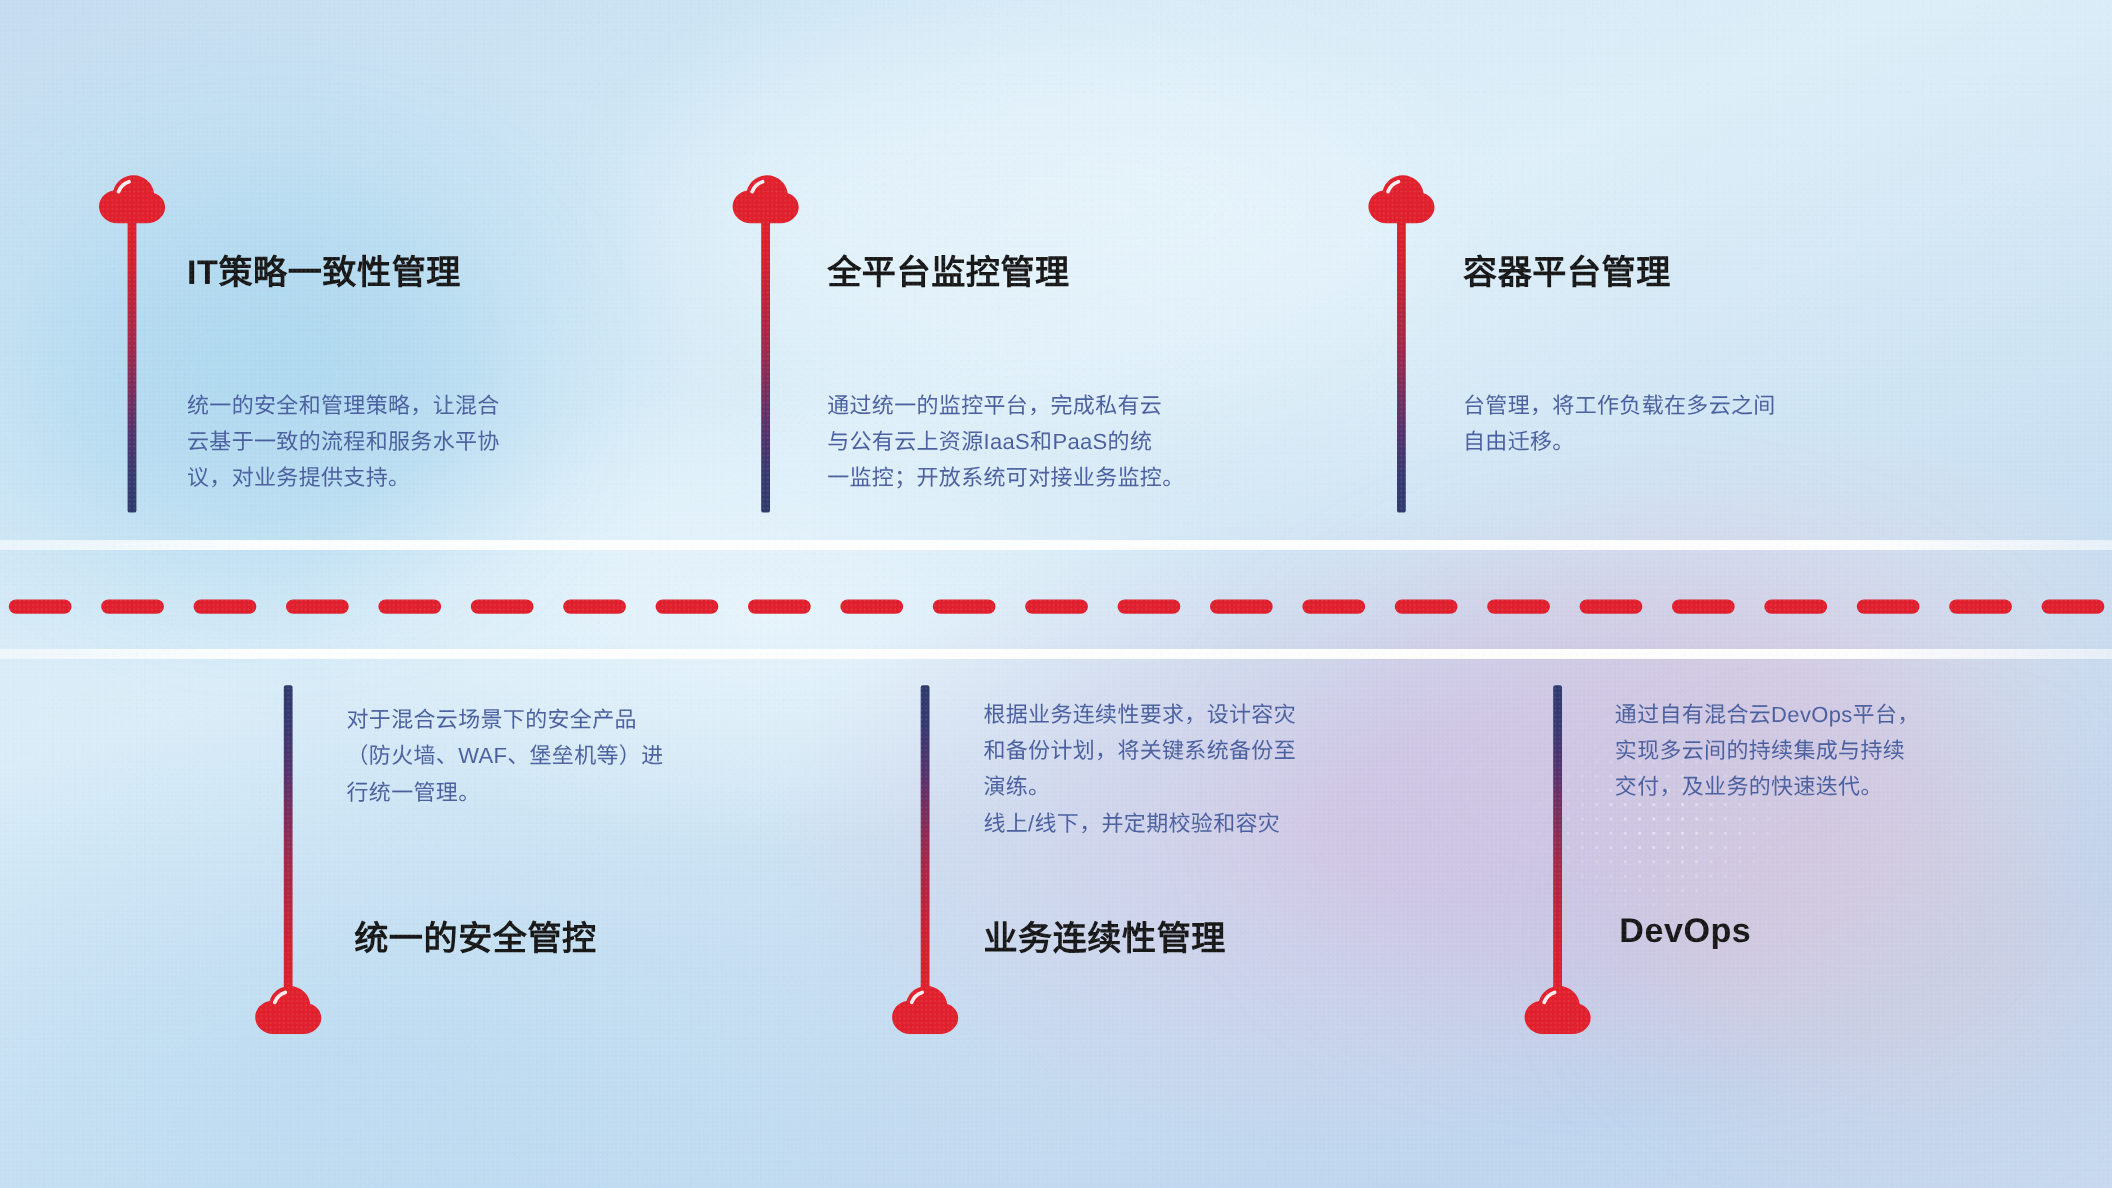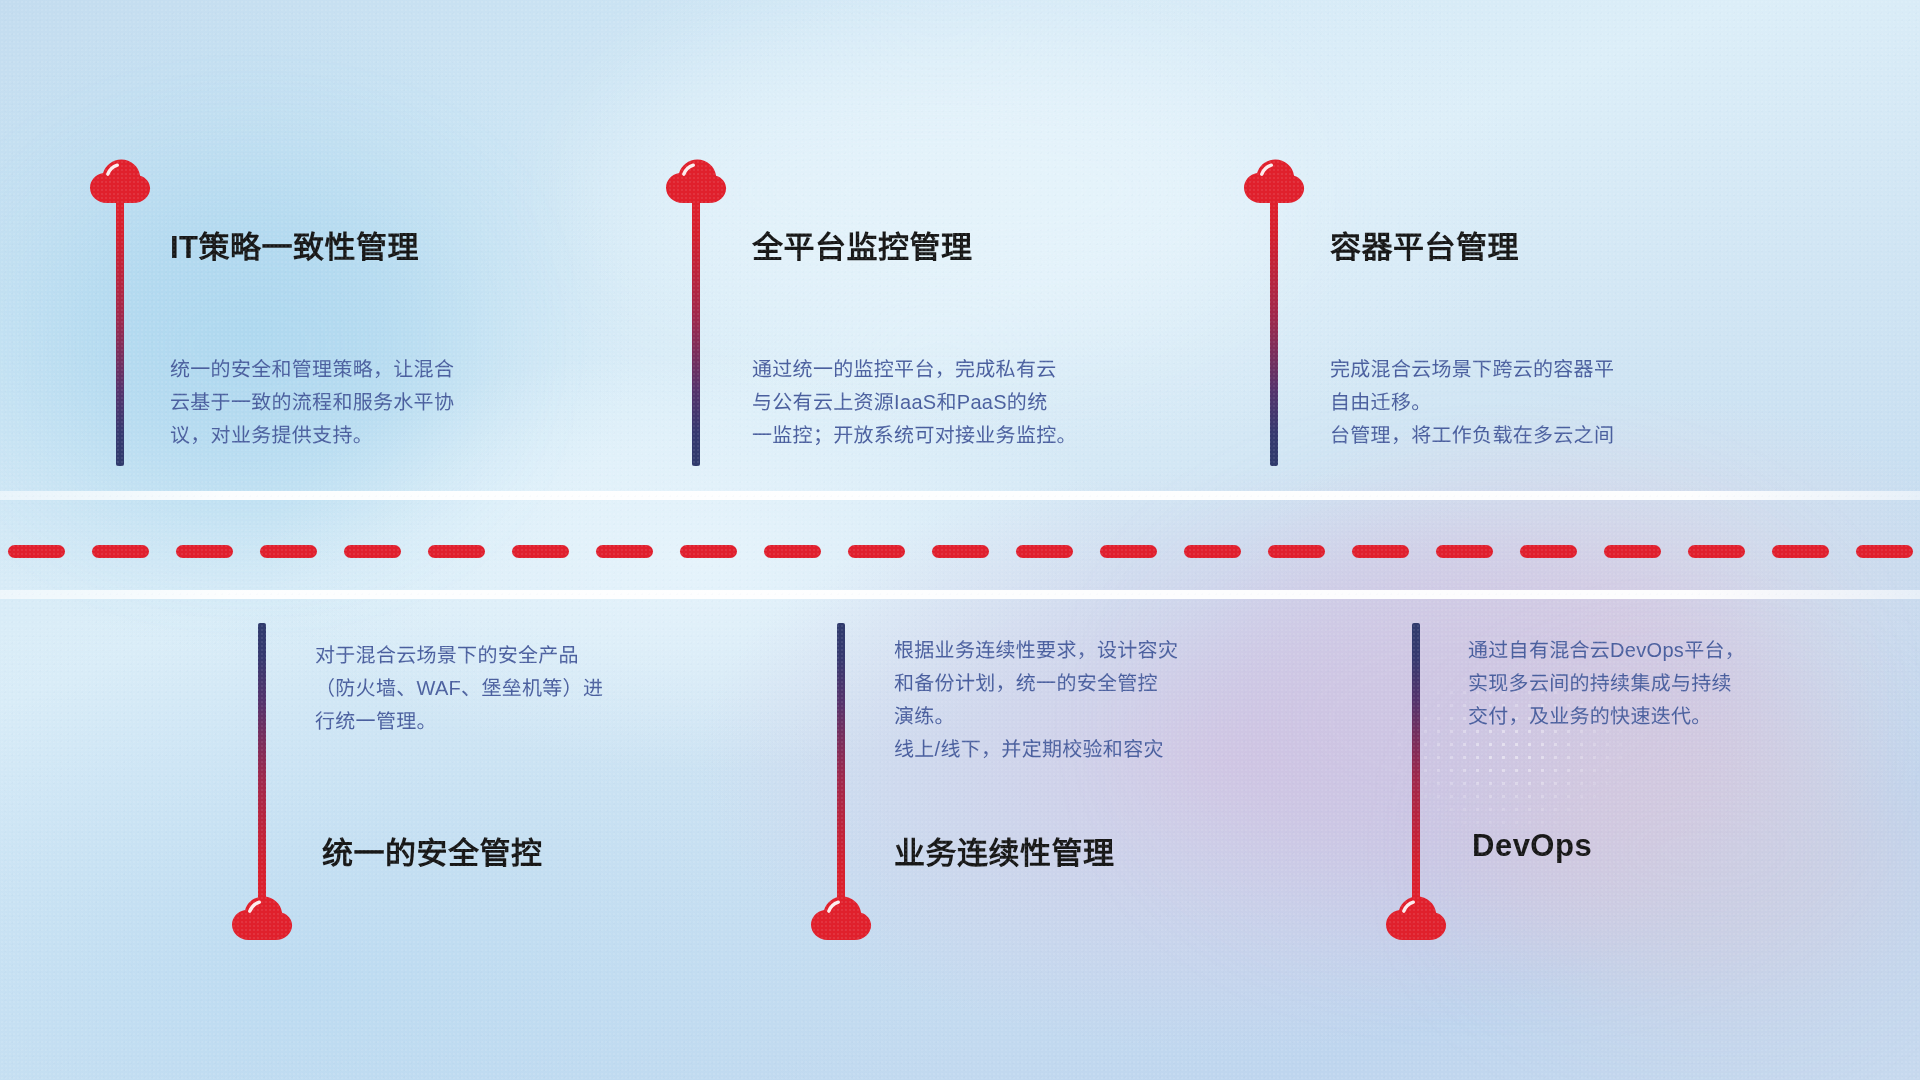--- a/index.html
+++ b/index.html
@@ -118,23 +118,22 @@
   <div class="col">
     <div class="cloud" style="left:1243px;top:158px;">
       <svg viewBox="0 0 62 46" xmlns="http://www.w3.org/2000/svg">
         <path d="M17.5 45C8.4 45 1 38.2 1 29.8c0-7.3 5.6-13.4 13.1-14.7C16.3 7.2 23.6 1.4 32.3 1.4c9.6 0 17.6 7.1 18.8 16.3 5.8 1.6 10 6.7 10 12.7C61.1 38.2 53.7 45 44.6 45H17.5z" fill="#e0202c"></path>
         <path d="M18.8 16.2c1.6-4.3 5.1-7.6 9.5-9" stroke="#ffffff" stroke-width="3.4" stroke-linecap="round" fill="none" opacity=".92"></path>
       </svg>
     </div>
     <div class="stem stem-down" style="left:1270px;top:198px;height:268px;"></div>
     <div class="heading" style="left:1330px;top:222px;">容器平台管理</div>
     <div class="body" style="left:1330px;top:353px;width:420px;">
-      <span class="ln">完成混合云场景下跨云的容器平</span>
+      <span class="ln">台管理，将工作负载在多云之间</span>
       <span class="ln">自由迁移。</span>
-      <span class="ln">台管理，将工作负载在多云之间</span>
     </div>
   </div>
 
   <div class="divider rule-white rule-top"></div>
   <div class="dashrow">
     <i class="dash"></i>
     <i class="dash"></i>
     <i class="dash"></i>
     <i class="dash"></i>
     <i class="dash"></i>
@@ -178,21 +177,21 @@
   <div class="col">
     <div class="stem stem-up" style="left:837px;top:623px;height:280px;"></div>
     <div class="cloud" style="left:810px;top:895px;">
       <svg viewBox="0 0 62 46" xmlns="http://www.w3.org/2000/svg">
         <path d="M17.5 45C8.4 45 1 38.2 1 29.8c0-7.3 5.6-13.4 13.1-14.7C16.3 7.2 23.6 1.4 32.3 1.4c9.6 0 17.6 7.1 18.8 16.3 5.8 1.6 10 6.7 10 12.7C61.1 38.2 53.7 45 44.6 45H17.5z" fill="#e0202c"></path>
         <path d="M18.8 16.2c1.6-4.3 5.1-7.6 9.5-9" stroke="#ffffff" stroke-width="3.4" stroke-linecap="round" fill="none" opacity=".92"></path>
       </svg>
     </div>
     <div class="body" style="left:894px;top:634px;width:430px;">
       <span class="ln">根据业务连续性要求，设计容灾</span>
-      <span class="ln">和备份计划，统一的安全管控</span>
+      <span class="ln">和备份计划，将关键系统备份至</span>
       <span class="ln">演练。</span>
       <span class="ln">线上/线下，并定期校验和容灾</span>
     </div>
     <div class="heading" style="left:894px;top:828px;">业务连续性管理</div>
   </div>
 
   <div class="col">
     <div class="stem stem-up" style="left:1412px;top:623px;height:280px;"></div>
     <div class="cloud" style="left:1385px;top:895px;">
       <svg viewBox="0 0 62 46" xmlns="http://www.w3.org/2000/svg">

